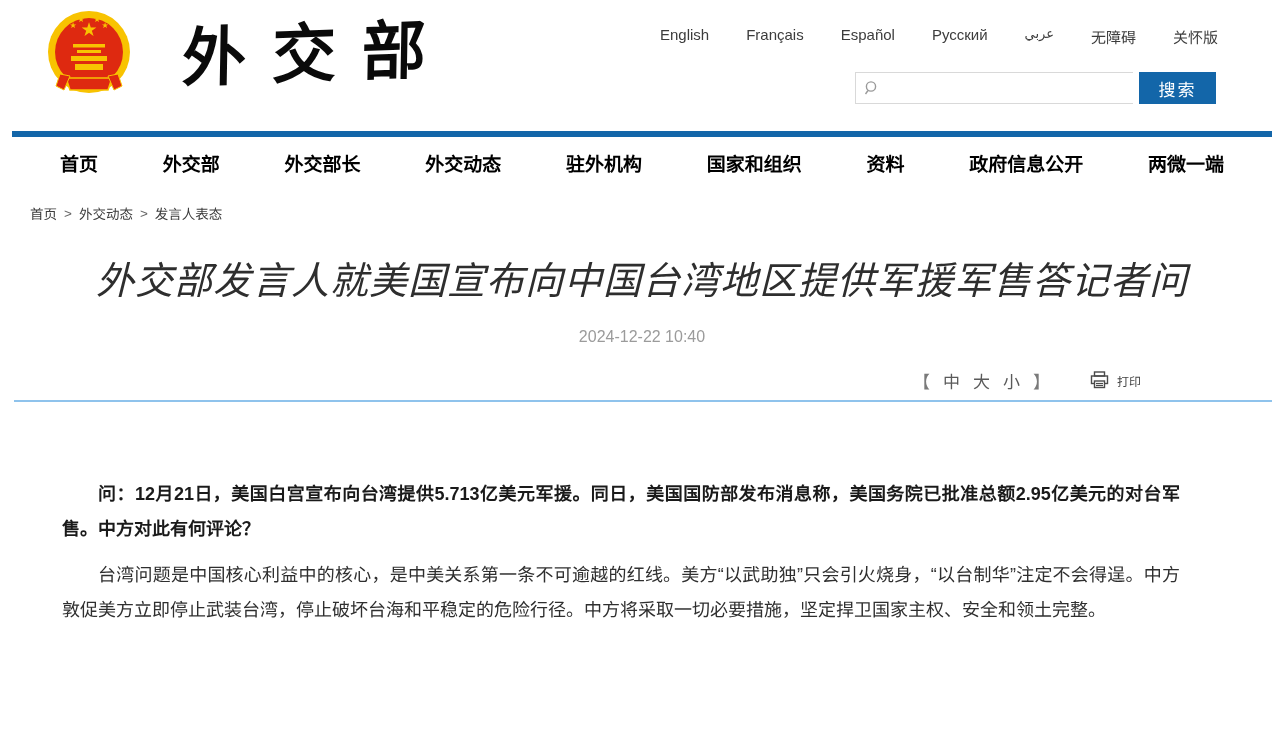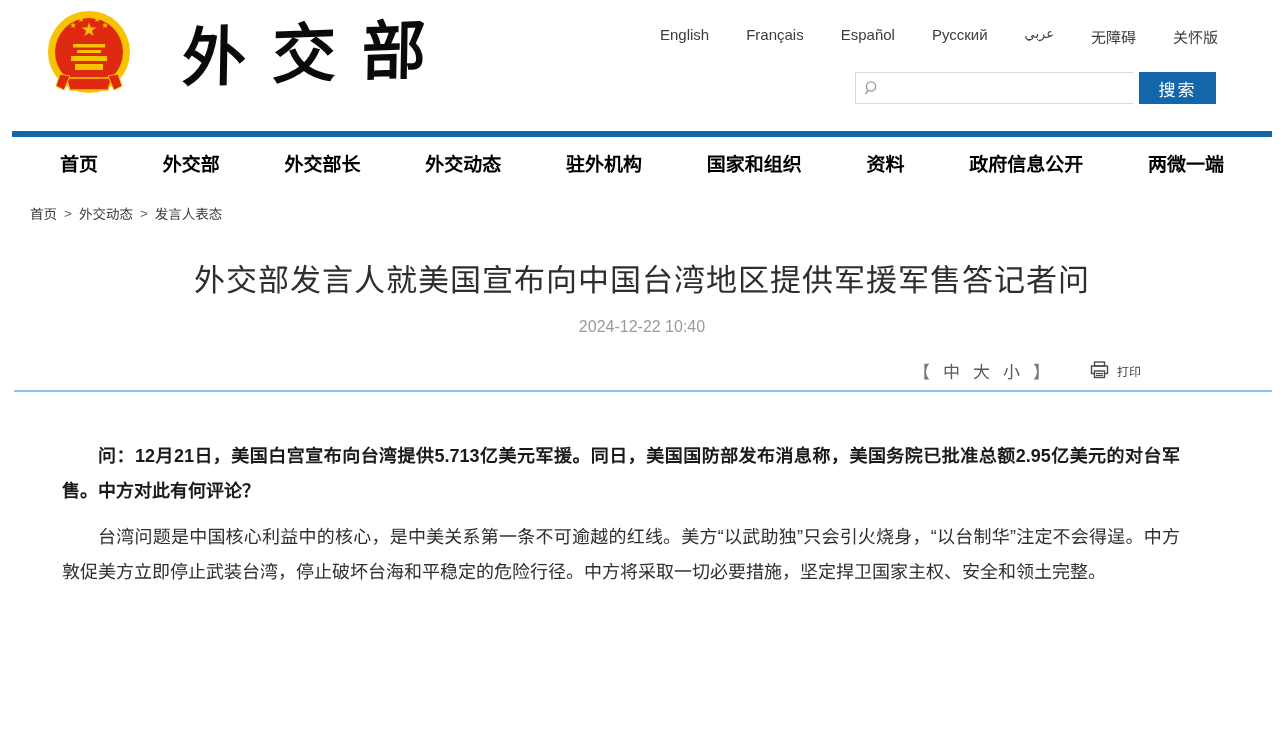--- a/index.html
+++ b/index.html
@@ -35,32 +35,32 @@
   .nav{margin:0 12px;border-top:6px solid var(--blue);height:56px;display:flex;align-items:center;
        justify-content:space-between;padding:0 48px 0 48px;box-sizing:border-box;}
   .nav a{font-size:19px;font-weight:bold;color:#000;cursor:pointer;white-space:nowrap;}
 
   
   .breadcrumb{margin:16px 0 0 30px;font-size:13.5px;color:#3c3c3c;display:flex;align-items:center;gap:7px;}
   .breadcrumb a{cursor:pointer;}
   .crumb-sep{color:#666;}
 
   
-  .article-title{margin:38px 60px 0;text-align:center;font-size:31px;font-weight:500;color:#2e2e2e;
-                 letter-spacing:1px;line-height:40px;}
-  .article-date{margin-top:17px;text-align:center;font-size:16px;color:#9b9b9b;}
+  .article-title{margin:38px 60px 0;text-align:center;font-size:38px;font-weight:500;color:#2e2e2e;
+                 letter-spacing:1px;line-height:40px;font-style:italic;}
+  .article-date{margin-top:27px;text-align:center;font-size:16px;color:#9b9b9b;}
   .toolbar{margin-top:23px;padding-right:143px;display:flex;justify-content:flex-end;align-items:center;
            height:22px;color:#5a5a5a;}
   .fontsize{display:flex;align-items:center;gap:13px;font-size:17px;}
   .fontsize .bracket{color:#7a7a7a;}
   .fontsize a{cursor:pointer;color:#5a5a5a;}
   .print{display:flex;align-items:center;gap:8px;margin-left:40px;font-size:12px;color:#454545;cursor:pointer;}
   .divider{margin:9px 12px 0 14px;border:none;border-top:2px solid var(--divider);height:0;}
 
-  .content{padding:47px 104px 0 62px;text-align:justify;}
+  .content{padding:75px 104px 0 62px;text-align:justify;}
   .content p{margin:0 0 12px 0;font-size:18px;line-height:34.6px;color:#2f2f2f;text-indent:2em;}
   .content p.q{font-weight:bold;color:#1a1a1a;}
 </style>
 </head>
 <body>
 
 <div class="page">
 
   <header class="header">
 

